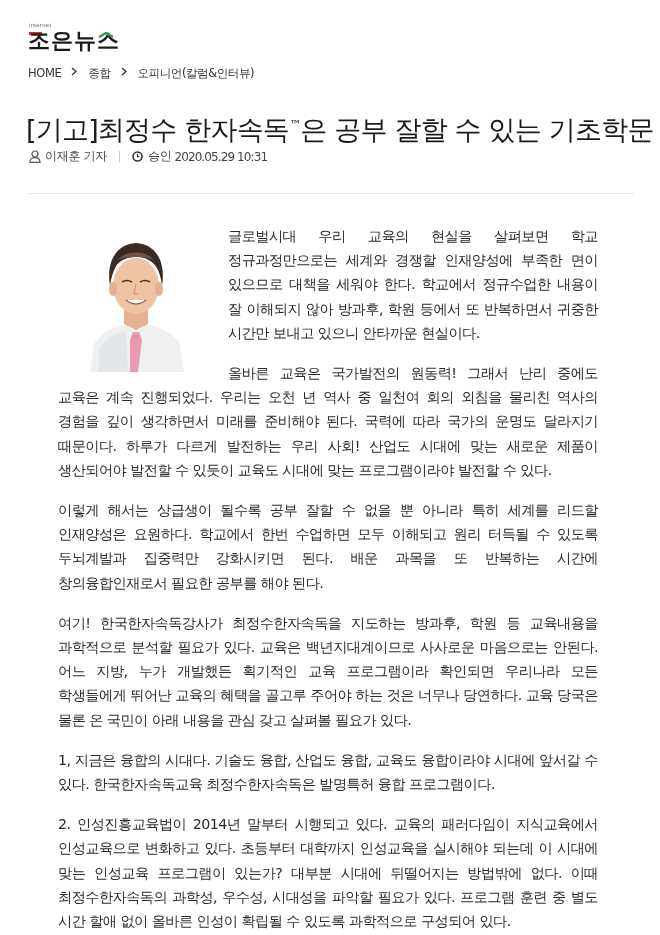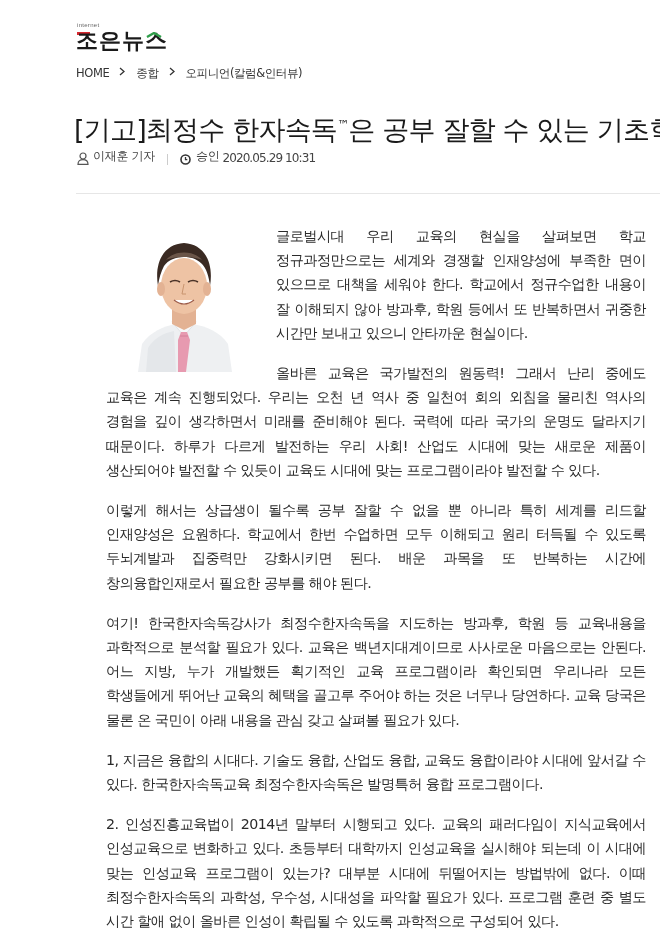--- a/index.html
+++ b/index.html
@@ -8,21 +8,20 @@
     height: 935px;
     background: #ffffff;
     overflow: hidden;
     font-family: "DejaVu Sans", "Liberation Sans", sans-serif;
     color: #222222;
   }
   .page {
     position: relative;
     width: 568px;
     height: 935px;
-    margin-left: 48px;
   }
   
   .logo {
     position: absolute;
     left: 28px;
     top: 22px;
     width: 100px;
     height: 36px;
   }
   .logo-small {
@@ -85,21 +84,21 @@
     line-height: 40px;
   }
   .title sup { font-size: 12px; vertical-align: 10px; }
 
   
   .byline {
     position: absolute;
     left: 29px;
     top: 148px;
     display: flex;
-    align-items: flex-end;
+    align-items: center;
     font-size: 12px;
     color: #444;
     white-space: nowrap;
     letter-spacing: -0.3px;
   }
   .byline .icon-user {
     width: 12px; height: 13px; margin-right: 4px; display: inline-block;
   }
   .byline .divider {
     width: 1px; height: 11px; background: #ccc; margin: 0 12px;

